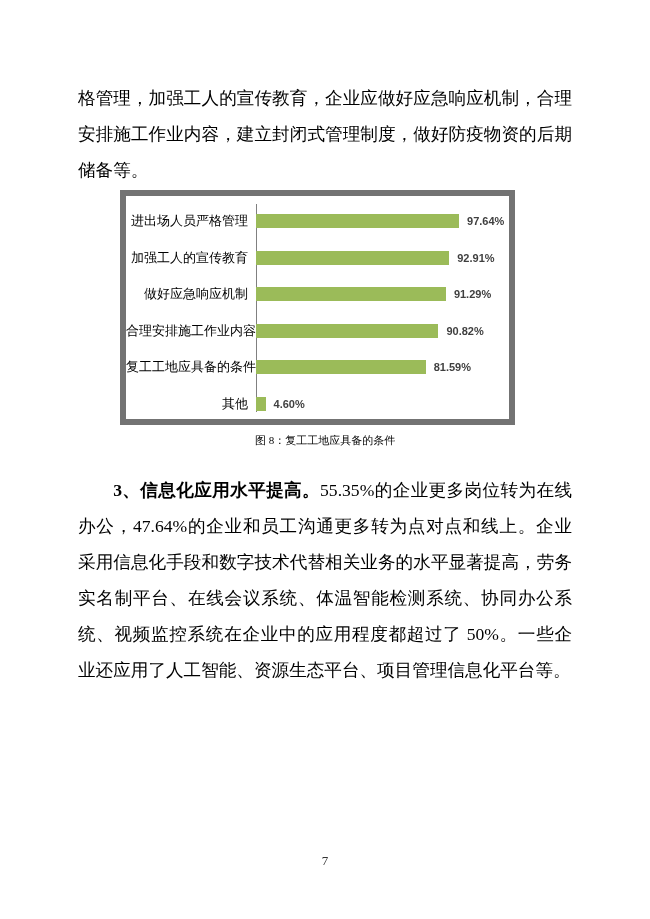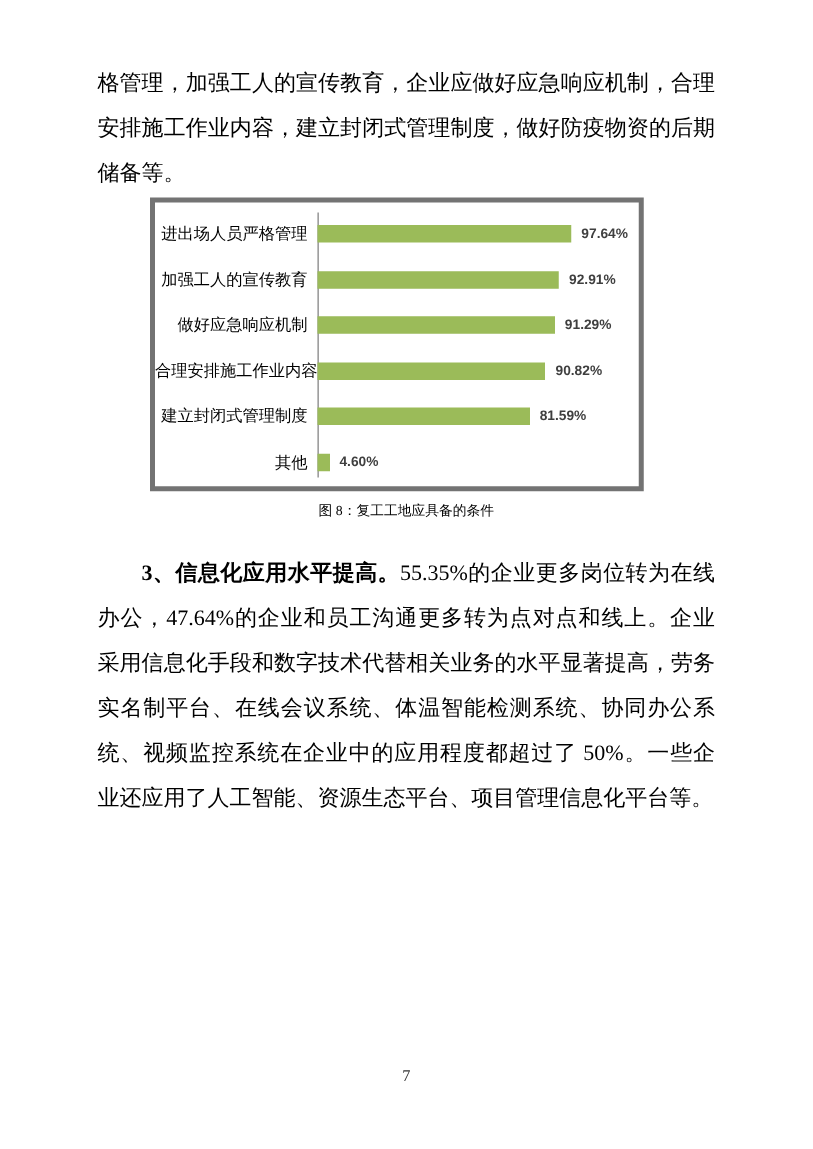--- a/index.html
+++ b/index.html
@@ -7,21 +7,21 @@
     position: relative;
     width: 650px;
     height: 919px;
     background: #ffffff;
     font-family: "Liberation Serif", "DejaVu Serif", serif;
     color: #000000;
     overflow: hidden;
     box-sizing: border-box;
   }
   .content {
-    padding: 48px 78px 0 78px;
+    padding: 80px 78px 0 78px;
   }
   .body-text {
     margin: 0;
     font-size: 17.6px;
     line-height: 36px;
     text-align: justify;
     text-justify: inter-ideograph;
     letter-spacing: 0;
   }
   .para2 {
@@ -31,21 +31,21 @@
   .para2 .lead { font-weight: bold; }
 
   figure.chart-figure {
     margin: 2px 0 0 42px;
     width: 397px;
   }
   .chart-box {
     position: relative;
     width: 395px;
     height: 235px;
-    border: 4px solid #737373;
+    border: 6px solid #737373;
     box-sizing: border-box;
     padding-top: 7px;
     background: #ffffff;
   }
   .axis-line {
     position: absolute;
     left: 130px;
     top: 8px;
     bottom: 7px;
     width: 1px;
@@ -136,21 +136,21 @@
               </div>
             </div>
             <div class="chart-row">
               <div class="chart-cat">合理安排施工作业内容</div>
               <div class="chart-track">
                 <div class="chart-bar" style="width: 182.395px; background: rgb(155, 187, 89);"></div>
                 <div class="chart-val" style="color: rgb(63, 63, 63);">90.82%</div>
               </div>
             </div>
             <div class="chart-row">
-              <div class="chart-cat">建立封闭式管理制度</div>
+              <div class="chart-cat">复工工地应具备的条件</div>
               <div class="chart-track">
                 <div class="chart-bar" style="width: 169.707px; background: rgb(155, 187, 89);"></div>
                 <div class="chart-val" style="color: rgb(63, 63, 63);">81.59%</div>
               </div>
             </div>
             <div class="chart-row">
               <div class="chart-cat">其他</div>
               <div class="chart-track">
                 <div class="chart-bar" style="width: 9.568px; background: rgb(155, 187, 89);"></div>
                 <div class="chart-val" style="color: rgb(63, 63, 63);">4.60%</div>

